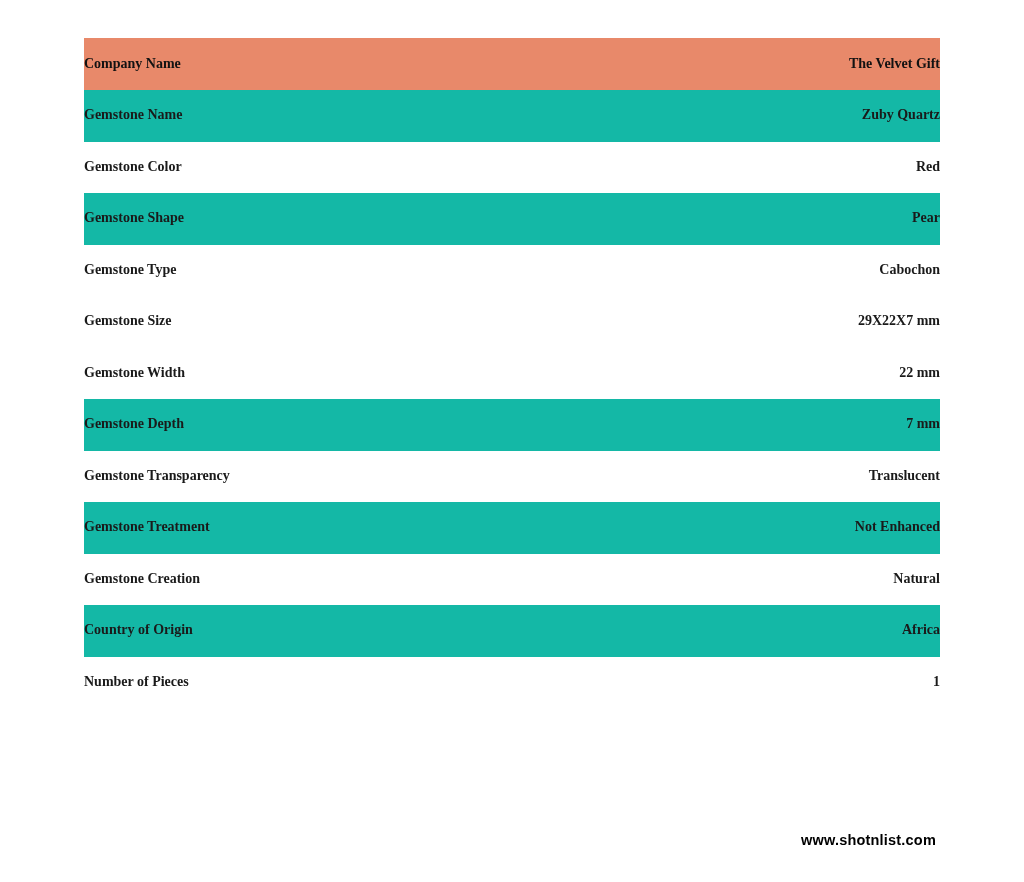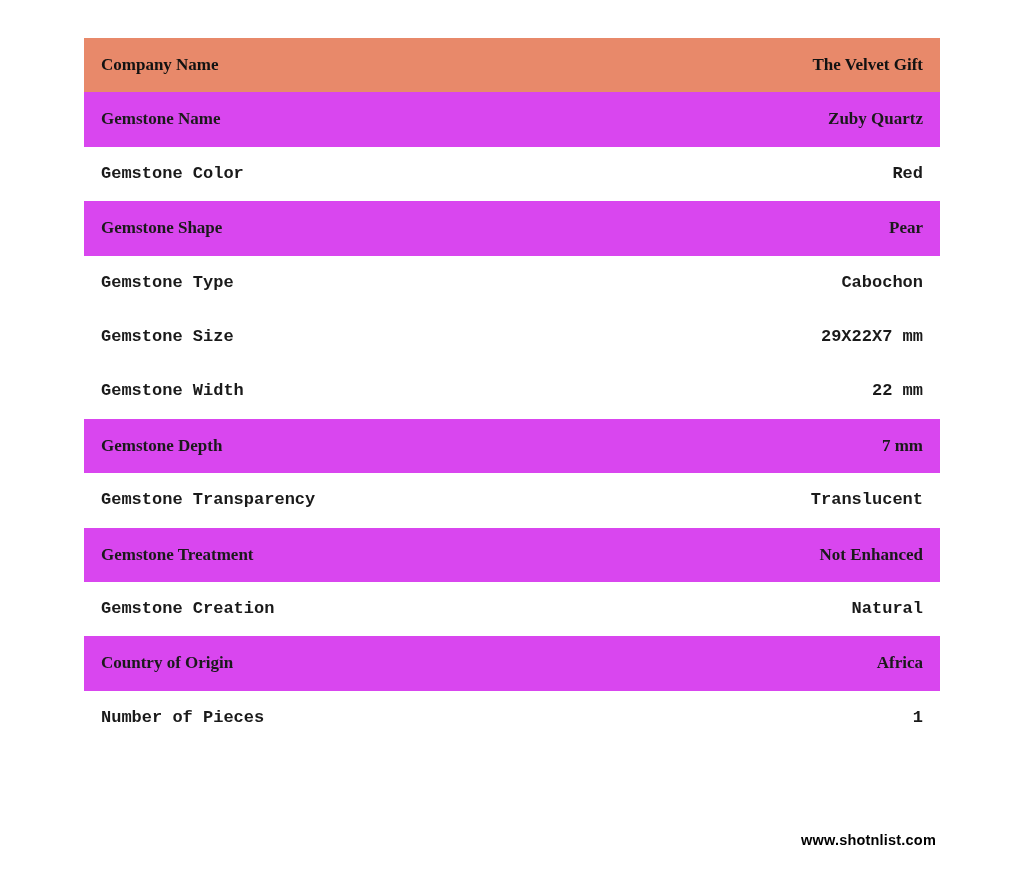--- a/index.html
+++ b/index.html
@@ -20,48 +20,47 @@
     left: 84px;
     top: 38px;
     width: 856px;
   }
   table.spec {
     border-collapse: collapse;
     width: 856px;
     table-layout: fixed;
   }
   table.spec td {
-    padding: 17px;
+    padding: 0;
     vertical-align: middle;
     font-weight: bold;
-    font-size: 17px;
+    font-size: 14px;
     line-height: 1.2;
     height: 51.5px;
     box-sizing: border-box;
   }
   td.label {
     width: 518px;
     padding-left: 22px;
   }
   td.value {
     width: 338px;
     padding-left: 22px;
     text-align: right;
   }
   tr.header td {
     background: #e8896a;
     color: #121212;
     height: 52px;
   }
   tr.shade td {
-    background: #d946ef;
+    background: #14b8a6;
   }
   tr.plain td {
     background: #ffffff;
-    font-family: Liberation Mono, monospace;
   }
   .watermark {
     position: absolute;
     right: 88px;
     bottom: 34px;
     font-family: "Liberation Sans", sans-serif;
     font-size: 14.5px;
     font-weight: bold;
     color: #000000;
     letter-spacing: 0.2px;

